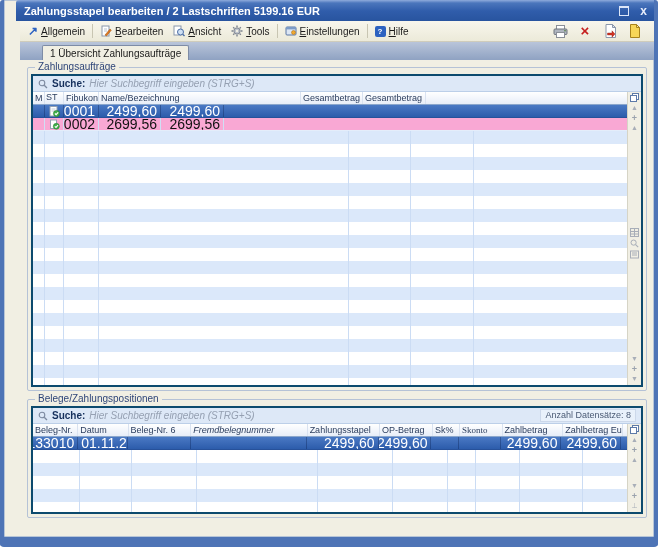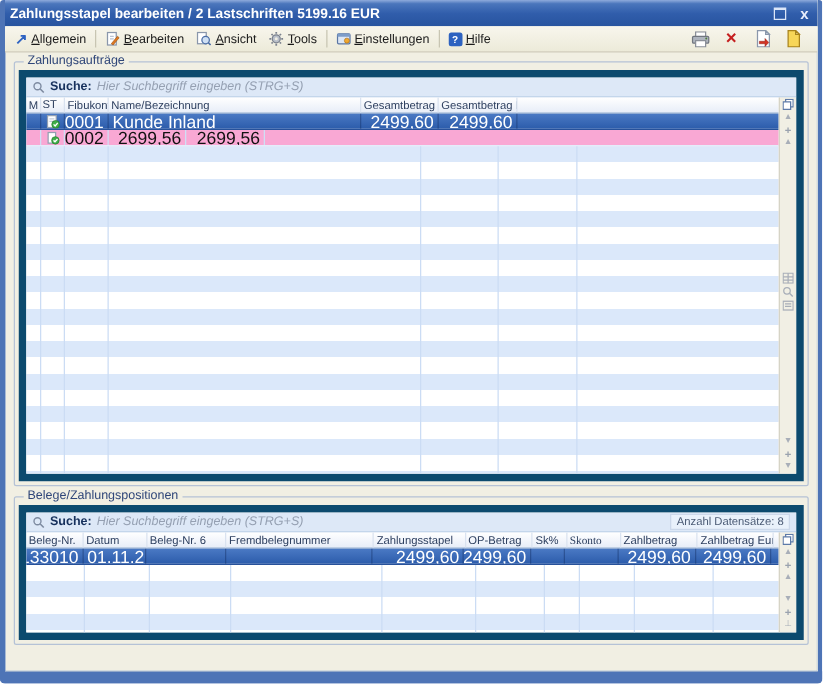--- a/index.html
+++ b/index.html
@@ -1,19 +1,19 @@
 <!DOCTYPE html>
 <html><head>
 <meta charset="utf-8">
 <style>
   html,body{margin:0;padding:0;background:#fff;}
   *{font-family:"Liberation Sans", sans-serif;}
   .window{width:658px;height:547px;box-sizing:border-box;background:#f1efe3;
     border-left:4px solid #4e74b6;border-right:4px solid #4e74b6;border-bottom:10px solid #4e74b6;
-    border-radius:3px 3px 4px 4px;box-shadow:inset 0 0 0 0.5px #7e9ccc;overflow:hidden;position:relative;}
+    border-radius:3px 3px 4px 4px;box-shadow:inset 0 0 0 0.5px #7e9ccc;overflow:hidden;position:relative;padding-left:16px;}
   
   .titlebar{height:21px;margin:0 -4px;padding:0 8px;box-sizing:border-box;display:flex;align-items:center;
     background:linear-gradient(180deg,#8fabdc 0,#4b76bc 3px,#305dab 11px,#28549f 100%);
     border-radius:3px 3px 0 0;color:#fff;}
   .win-title{font-size:11px;font-weight:bold;white-space:nowrap;}
   .win-controls{margin-left:auto;display:flex;align-items:center;gap:7px;}
   .win-btn{width:13px;height:12px;display:flex;align-items:center;justify-content:center;color:#e8eefc;cursor:default;}
   .restore-glyph{width:8px;height:7px;border:1px solid #dce6f8;border-top-width:2px;background:transparent;}
   .close-glyph{font-size:12px;font-weight:bold;line-height:10px;}
   
@@ -30,23 +30,23 @@
   .arrow-ne{color:#2e63c2;font-size:12px;font-weight:bold;line-height:10px;}
   
   .tabrow{height:18px;background:linear-gradient(180deg,#b9c5da,#8fa2c2);display:flex;align-items:flex-end;
     padding-left:22px;box-sizing:border-box;}
   .tab{background:#f1efe3;border:1px solid #7e8ca6;border-bottom:none;border-radius:2px 2px 0 0;
     font-size:10px;padding:2px 7px 1px;color:#1a1a1a;white-space:nowrap;cursor:default;}
   
   .content{height:477px;box-sizing:border-box;padding:4px 7px 0;display:flex;flex-direction:column;}
   .groupbox{position:relative;border:1px solid #b5c2d6;border-radius:2px;box-sizing:border-box;}
   .gb1{flex:1;margin-top:3px;}
-  .gb2{height:119px;margin-top:8px;margin-bottom:3px;}
+  .gb2{height:119px;margin-top:8px;margin-bottom:19px;}
   .gb-label{position:absolute;top:-7px;left:7px;background:#f1efe3;padding:0 3px;font-size:10px;color:#2f4679;z-index:2;}
-  .panel{position:absolute;left:3px;right:3px;top:6px;bottom:3px;border:6px solid #0c4a6e;background:#fff;
+  .panel{position:absolute;left:3px;right:3px;top:6px;bottom:3px;border:2px solid #0c4a6e;background:#fff;
     display:flex;flex-direction:column;overflow:hidden;}
   
   .searchrow{height:16px;flex:none;background:#dde8f7;border-bottom:1px solid #bccfe8;display:flex;
     align-items:center;padding:0 5px;gap:4px;box-sizing:border-box;}
   .search-label{font-size:10px;font-weight:bold;color:#16305c;white-space:nowrap;}
   .search-input{flex:1;min-width:0;border:none;background:transparent;font-size:10px;font-style:italic;
     color:#333;outline:none;padding:0;}
   .search-input::placeholder{color:#95a0b2;font-style:italic;opacity:1;}
   .record-count{flex:none;font-size:9px;color:#4a5a74;background:#e9f1fb;border:1px solid #ccd8ea;
     padding:0 4px;line-height:11px;white-space:nowrap;}
@@ -61,21 +61,21 @@
   .td{font-size:14px;color:#121212;padding:0 3px;border-right:1px solid #cfdff5;box-sizing:border-box;
     white-space:nowrap;overflow:hidden;line-height:12px;display:flex;align-items:center;}
   .num{justify-content:flex-end;text-align:right;}
   .row.selected{background:linear-gradient(#4a79c4,#2c5cab);border-bottom-color:#27519a;}
   .row.selected .td{color:#fff;border-right-color:rgba(13,38,88,.38);}
   .td-fill,.th-fill{flex:1;border-right:none;}
   
   .c-m{width:12px;} .c-st{width:19px;justify-content:center;padding:0 1px;} .c-fibu{width:35px;}
   .c-name{width:202px;} .c-ges{width:62px;} .c-gese{width:63px;}
   
-  .c-bn{width:47px;} .c-dt{width:52px;} .c-bn2{width:65px;} .c-fremd{width:121px;} .c-rech{width:75px;}
+  .c-bn{width:47px;} .c-dt{width:52px;} .c-bn2{width:65px;} .c-fremd{width:121px;font-style:italic;} .c-rech{width:75px;}
   .c-op{width:55px;} .c-sk{width:28px;} .c-sko{width:44px;font-family:Liberation Serif, serif;} .c-zb{width:63px;} .c-zbe{width:62px;}
   
   .filler{flex:1;background-repeat:no-repeat;}
   .filler1{background-image:
     linear-gradient(#cbdcf4,#cbdcf4),linear-gradient(#cbdcf4,#cbdcf4),linear-gradient(#cbdcf4,#cbdcf4),
     linear-gradient(#cbdcf4,#cbdcf4),linear-gradient(#cbdcf4,#cbdcf4),linear-gradient(#cbdcf4,#cbdcf4),
     repeating-linear-gradient(180deg,#dbe8fa 0 13px,#ffffff 13px 26px);
     background-size:1px 100%,1px 100%,1px 100%,1px 100%,1px 100%,1px 100%,100% 100%;
     background-position:11px 0,30px 0,65px 0,315px 0,377px 0,440px 0,0 0;}
   .filler2{background-image:
@@ -199,20 +199,23 @@
           <span>
             <svg width="12" height="14" viewBox="0 0 12 14">
               <path d="M1.5 0.5 H7.5 L10.5 3.5 V13.5 H1.5 Z" fill="#f7d658" stroke="#a8831c"></path>
               <path d="M7.5 0.5 V3.5 H10.5 Z" fill="#fbeaa0" stroke="#a8831c"></path>
             </svg>
           </span>
         </span>
     </div>
   </div>
 
+  <div class="tabrow">
+    <div class="tab">1 Übersicht Zahlungsaufträge</div>
+  </div>
 
   <div class="content">
 
     <div class="groupbox gb1">
       <span class="gb-label">Zahlungsaufträge</span>
       <div class="panel">
         <div class="searchrow">
           <span>
               <svg width="10" height="10" viewBox="0 0 10 10">
                 <circle cx="4" cy="4" r="2.8" fill="none" stroke="#7d8aa0" stroke-width="1.1"></circle>
@@ -240,21 +243,20 @@
                     <svg width="11" height="11" viewBox="0 0 11 11">
                       <rect x="1" y="0.5" width="7" height="9.5" fill="#fff" stroke="#93a0b2"></rect>
                       <line x1="2.5" y1="3" x2="6.5" y2="3" stroke="#c2cbd8"></line>
                       <line x1="2.5" y1="5" x2="6.5" y2="5" stroke="#c2cbd8"></line>
                       <circle cx="7.5" cy="7.5" r="3.1" fill="#3fae49" stroke="#1e7a28" stroke-width="0.5"></circle>
                       <path d="M5.9 7.5 L7.1 8.7 L9.2 6.3" fill="none" stroke="#fff" stroke-width="1.1"></path>
                     </svg>
                   </span>
                 </div>
               <div class="td c-fibu num">10001</div>
-              <div class="td c-name">Kunde Inland</div>
               <div class="td c-ges num">2499,60</div>
               <div class="td c-gese num">2499,60</div>
               <div class="td td-fill"></div>
             </div>
             <div class="row">
               <div class="td c-m"></div>
               <div class="td c-st">
                   <span>
                     <svg width="11" height="11" viewBox="0 0 11 11">
                       <rect x="1.5" y="1" width="6" height="8.5" fill="#fff" stroke="#93a0b2"></rect>

